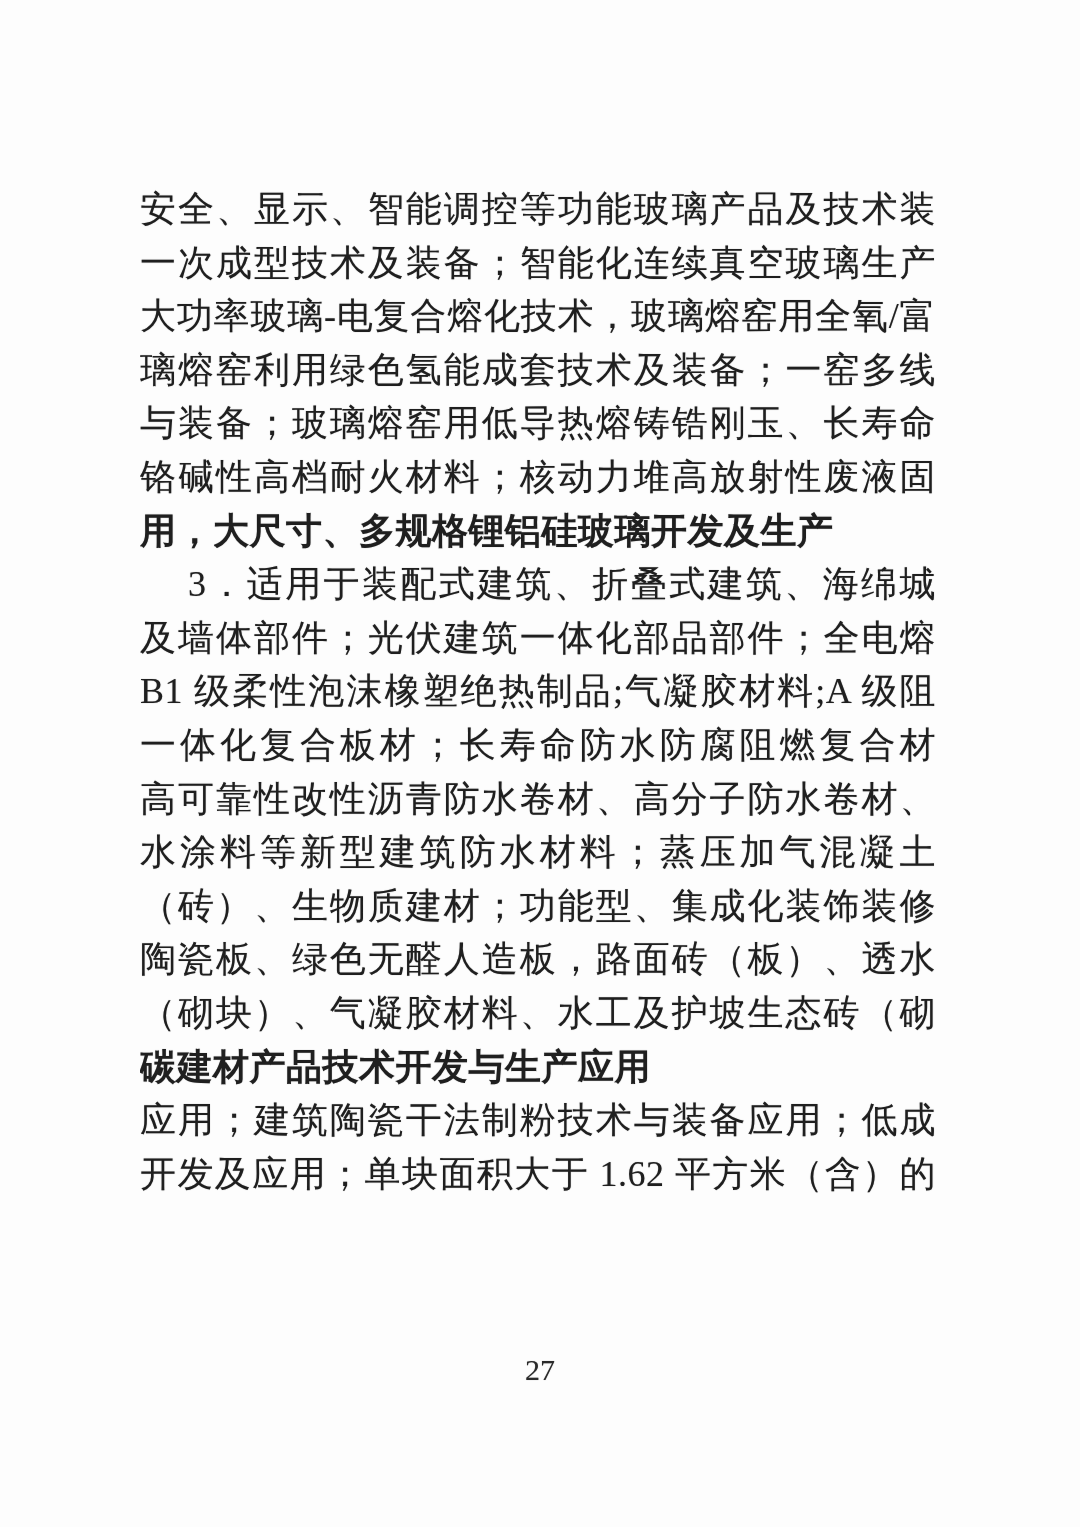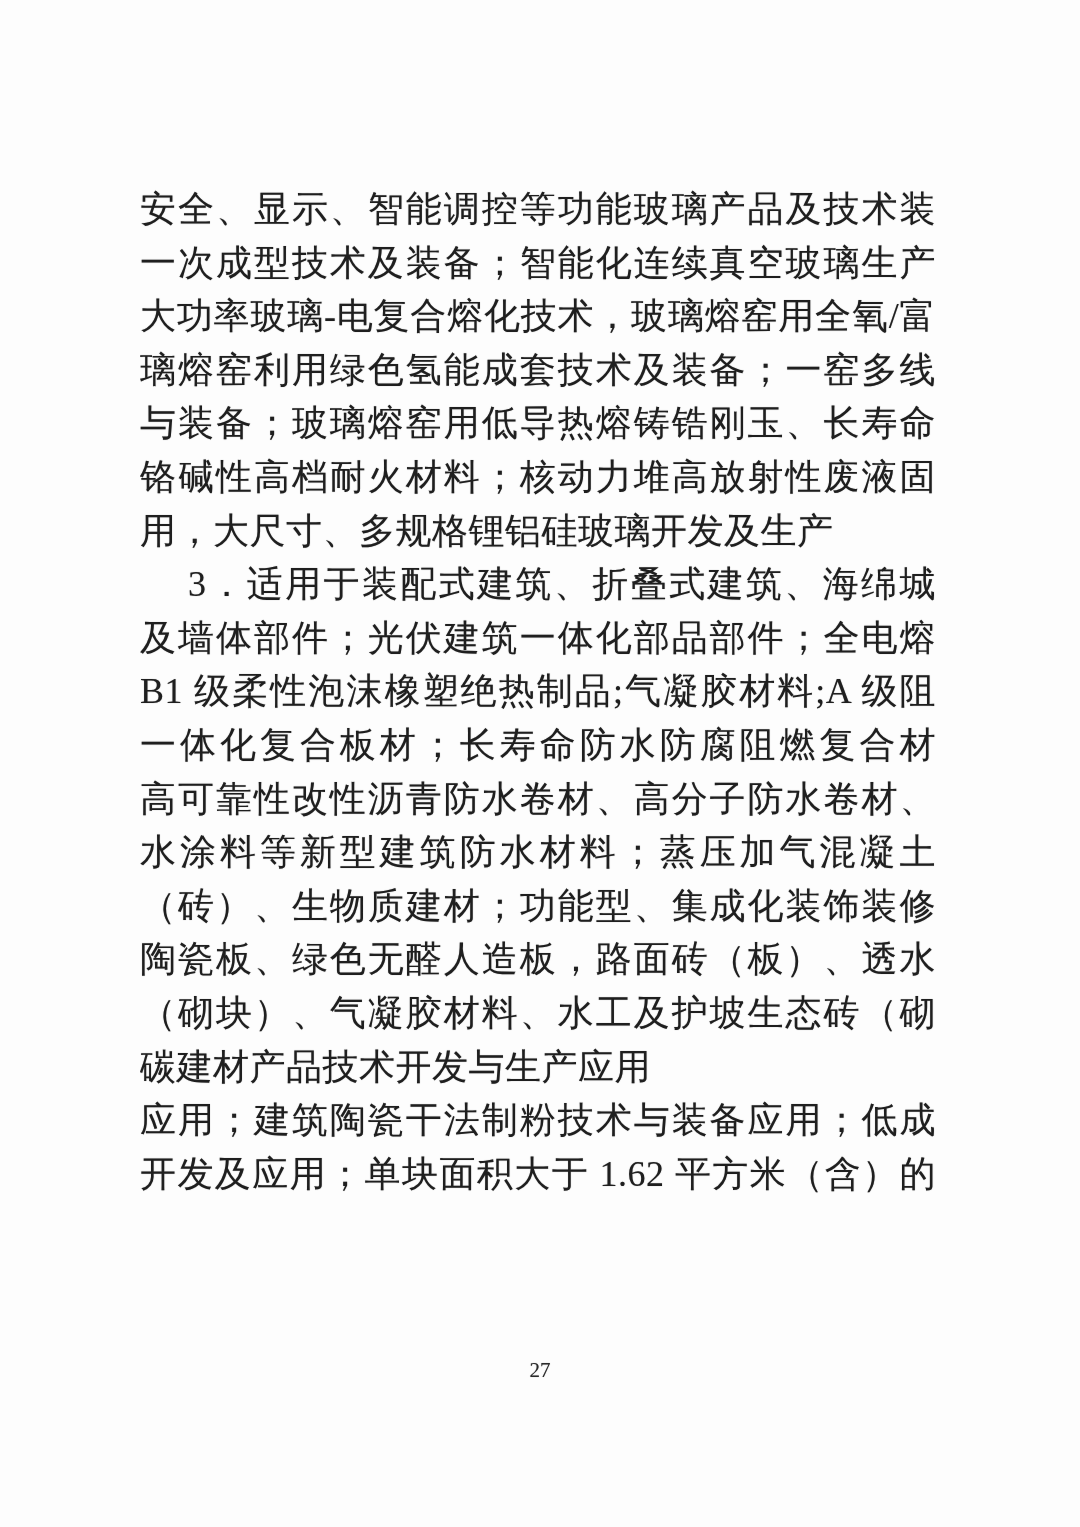--- a/index.html
+++ b/index.html
@@ -30,31 +30,32 @@
     overflow: hidden;
     text-shadow: 0 0 1px rgba(40,40,40,0.45);
     letter-spacing: 0.5px;
   }
   .line.fill {
     text-align-last: justify;
   }
   .line.nofill {
     text-align: center;
     text-align-last: left;
+    font-weight: bold;
   }
   .line.indent {
     text-indent: 48px;
   }
   .pageno {
     position: absolute;
     top: 1355px;
     left: 0;
     width: 100%;
     text-align: center;
-    font-size: 21px;
+    font-size: 30px;
     line-height: 30px;
     color: #2a2a2a;
     text-shadow: 0 0 1px rgba(40,40,40,0.4);
   }
 </style>
 </head>
 <body>
 
 <div class="page">
   <div class="text-block">

